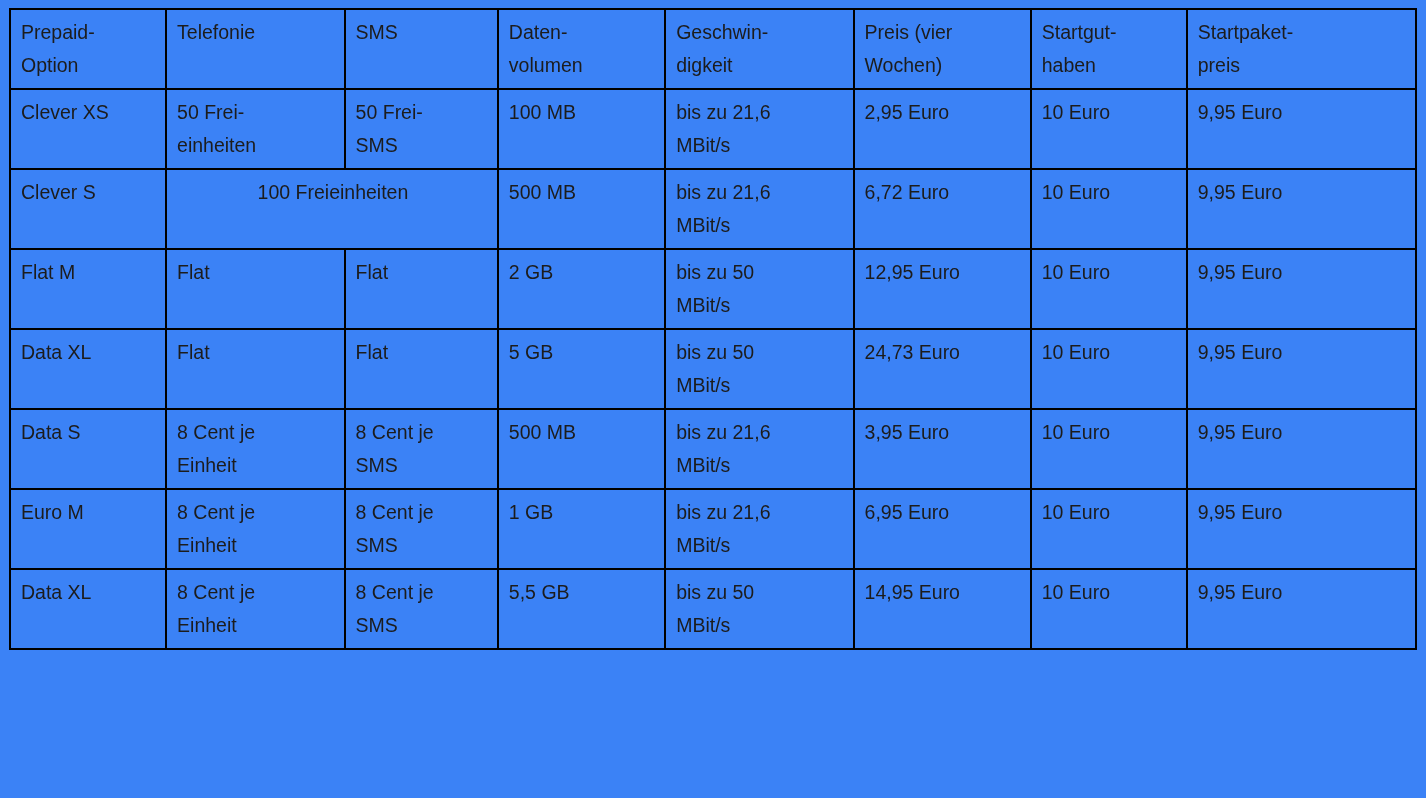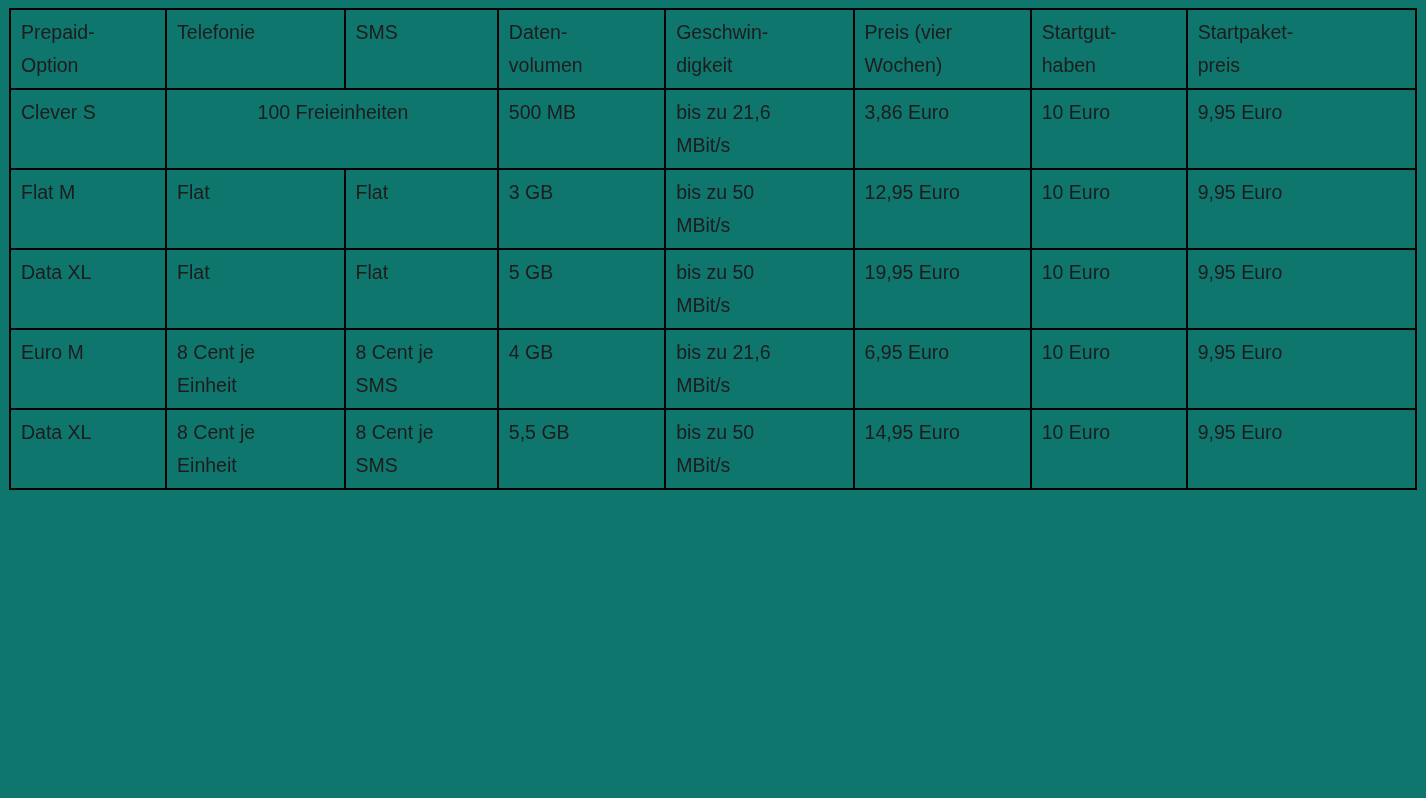--- a/index.html
+++ b/index.html
@@ -4,21 +4,21 @@
 <style>
   html, body {
     margin: 0;
     padding: 0;
     background: #ffffff;
     font-family: "Liberation Sans", "DejaVu Sans", sans-serif;
   }
   .doc {
     width: 1426px;
     height: 798px;
-    background: #0f766e;
+    background: #3b82f6;
     box-sizing: border-box;
     overflow: hidden;
   }
   table.tariff {
     border-collapse: collapse;
     table-layout: fixed;
     width: 1408px;
     margin: 8px 0 0 9px;
     color: #1c1c1c;
     font-size: 19.5px;
@@ -74,58 +74,84 @@
           <th>Preis (vier
 Wochen)</th>
           <th>Startgut-
 haben</th>
           <th>Startpaket-
 preis</th>
         </tr>
     </thead>
     <tbody>
         <tr>
+          <td>Clever XS</td>
+          <td>50 Frei-
+einheiten</td>
+          <td>50 Frei-
+SMS</td>
+          <td>100 MB</td>
+          <td>bis zu 21,6
+MBit/s</td>
+          <td>2,95 Euro</td>
+          <td>10 Euro</td>
+          <td>9,95 Euro</td>
+        </tr>
+        <tr>
           <td>Clever S</td>
           <td colspan="2" class="center">100 Freieinheiten</td>
           <td>500 MB</td>
           <td>bis zu 21,6
 MBit/s</td>
-          <td>3,86 Euro</td>
+          <td>6,72 Euro</td>
           <td>10 Euro</td>
           <td>9,95 Euro</td>
         </tr>
         <tr>
           <td>Flat M</td>
           <td>Flat</td>
           <td>Flat</td>
-          <td>3 GB</td>
+          <td>2 GB</td>
           <td>bis zu 50
 MBit/s</td>
           <td>12,95 Euro</td>
           <td>10 Euro</td>
           <td>9,95 Euro</td>
         </tr>
         <tr>
           <td>Data XL</td>
           <td>Flat</td>
           <td>Flat</td>
           <td>5 GB</td>
           <td>bis zu 50
 MBit/s</td>
-          <td>19,95 Euro</td>
+          <td>24,73 Euro</td>
+          <td>10 Euro</td>
+          <td>9,95 Euro</td>
+        </tr>
+        <tr>
+          <td>Data S</td>
+          <td>8 Cent je
+Einheit</td>
+          <td>8 Cent je
+SMS</td>
+          <td>500 MB</td>
+          <td>bis zu 21,6
+MBit/s</td>
+          <td>3,95 Euro</td>
           <td>10 Euro</td>
           <td>9,95 Euro</td>
         </tr>
         <tr>
           <td>Euro M</td>
           <td>8 Cent je
 Einheit</td>
           <td>8 Cent je
 SMS</td>
-          <td>4 GB</td>
+          <td>1 GB</td>
           <td>bis zu 21,6
 MBit/s</td>
           <td>6,95 Euro</td>
           <td>10 Euro</td>
           <td>9,95 Euro</td>
         </tr>
         <tr>
           <td>Data XL</td>
           <td>8 Cent je
 Einheit</td>

